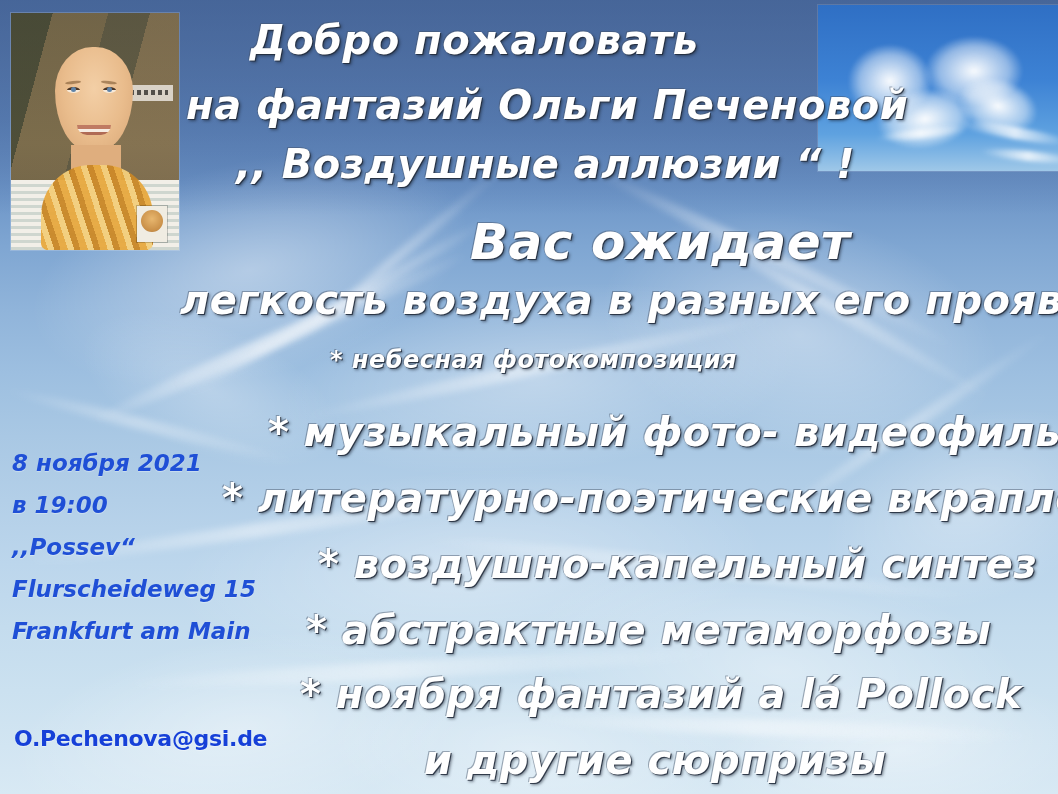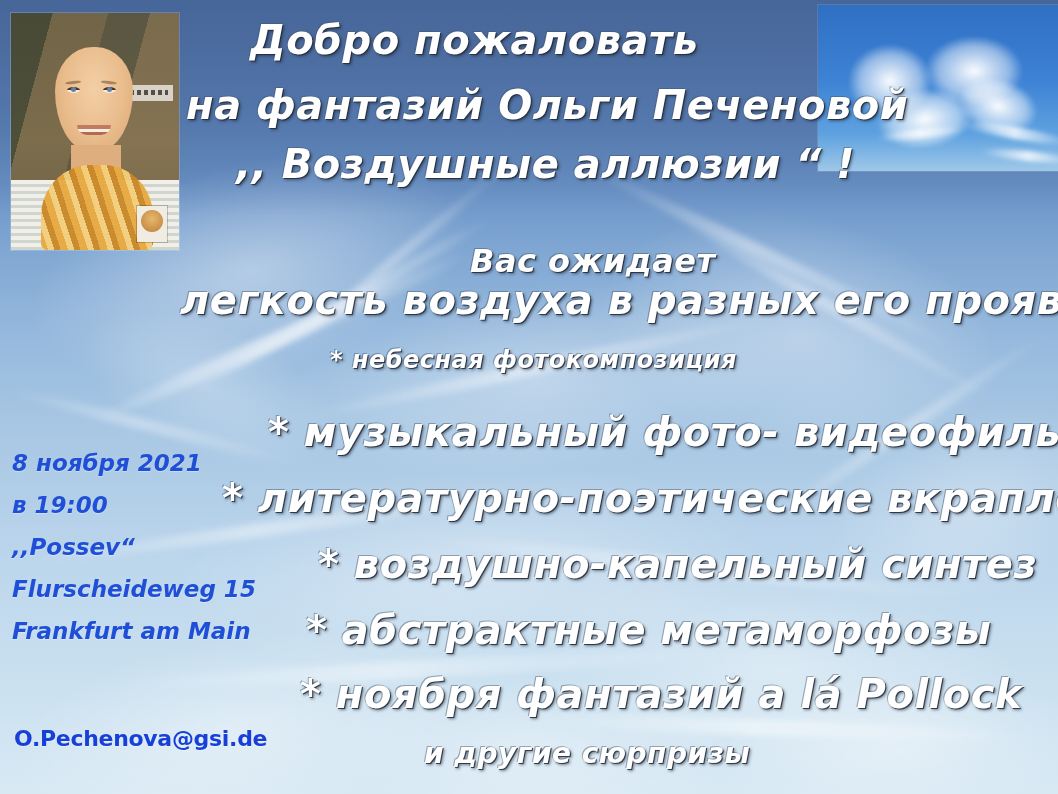--- a/index.html
+++ b/index.html
@@ -202,29 +202,29 @@
        2px 2px 3px rgba(25,35,50,.55),
       -1px -1px 0 rgba(70,85,105,.45);
   }
 
   
   .line{position:absolute; white-space:nowrap;}
 
   #l-welcome  {left:250px; top:20px;  font-size:40px;}
   #l-exhibit  {left:186px; top:85px;  font-size:40px;}
   #l-title    {left:236px; top:144px; font-size:40px;}
-  #l-awaits   {left:470px; top:217px; font-size:32px;margin-top:28px;}
+  #l-awaits   {left:470px; top:217px; font-size:50px;}
   #l-lightness{left:180px; top:280px; font-size:40px;}
   #l-b1       {left:330px; top:348px; font-size:24px;}
   #l-b2       {left:268px; top:412px; font-size:40px;}
   #l-b3       {left:222px; top:478px; font-size:40px;}
   #l-b4       {left:318px; top:544px; font-size:40px;}
   #l-b5       {left:306px; top:610px; font-size:40px;}
   #l-b6       {left:300px; top:674px; font-size:40px;}
-  #l-b7       {left:424px; top:740px; font-size:28px;}
+  #l-b7       {left:424px; top:740px; font-size:40px;}
 
   
   #info{
     position:absolute;
     left:12px;
     top:452px;
     width:300px;
   }
   .info-line{
     font-family:"DejaVu Sans", sans-serif;

